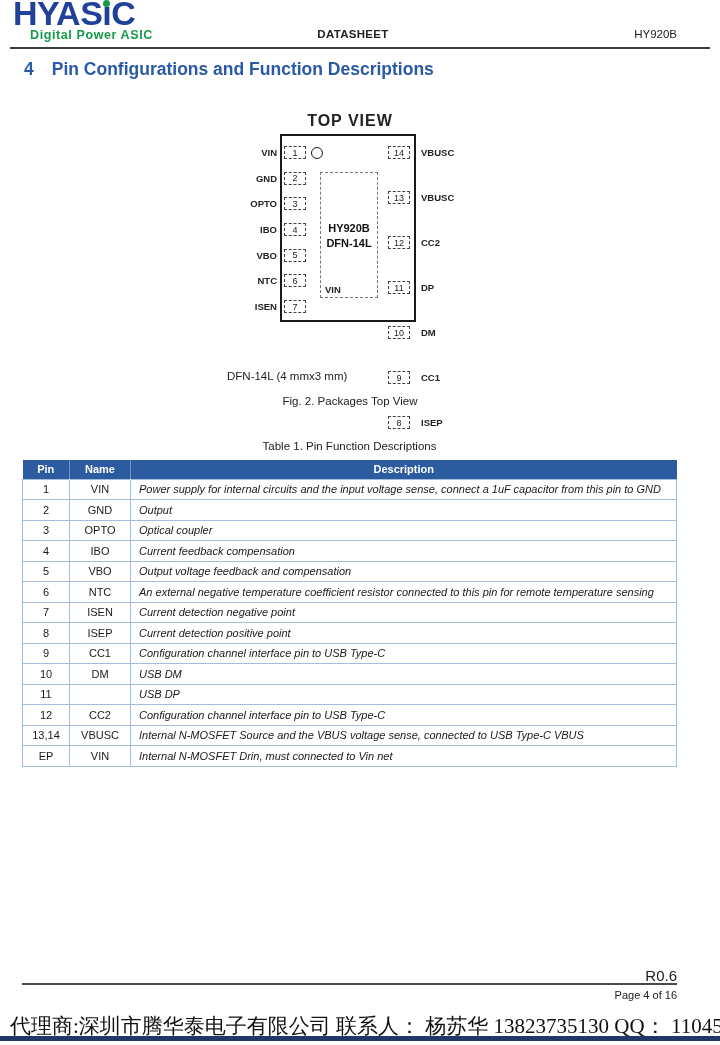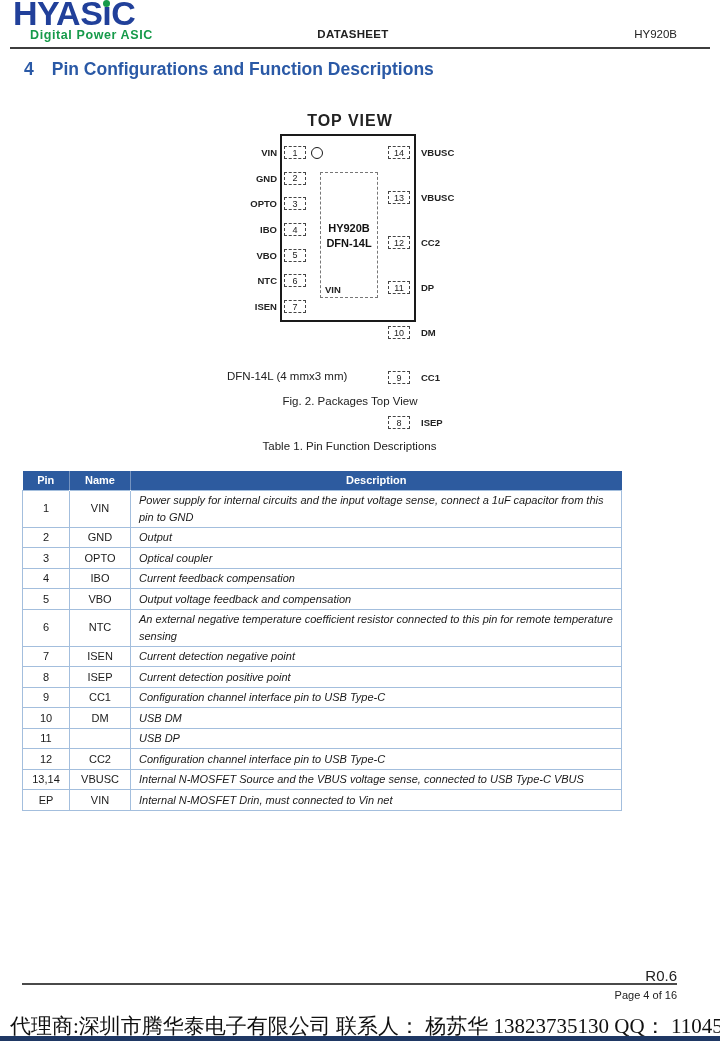--- a/index.html
+++ b/index.html
@@ -37,21 +37,21 @@
   .pin-name { font-size:9.5px; font-weight:bold; color:#222; }
   .left-pins .pin-name { width:50px; text-align:right; margin-right:7px; }
   .right-pins .pin-name { margin-left:11px; }
   .pin-box { width:22px; height:13px; border:1px dashed #444; display:flex; align-items:center; justify-content:center;
              font-size:9px; color:#222; background:#fff; flex:0 0 22px; }
   .pkg-caption { left:0; top:260px; width:100%; font-size:11.5px; color:#222; }
   .fig-caption { left:0; top:285px; width:100%; text-align:center; font-size:11.5px; color:#222; }
 
   
   .table-title { left:22px; top:440px; width:655px; text-align:center; font-size:11.5px; color:#222; }
-  .pin-table { left:22px; top:471px; width:600px; border-collapse:collapse; table-layout:fixed;padding-left:32px; }
+  .pin-table { left:22px; top:460px; width:655px; border-collapse:collapse; table-layout:fixed;padding-left:32px; }
   .pin-table th {
     background:#2d5b9f; color:#ffffff; font-size:11px; font-weight:bold;
     height:19px; padding:1px 4px; border-left:1px solid rgba(255,255,255,0.35);
   }
   .pin-table th:first-child { border-left:none; }
   .pin-table td {
     border:1px solid #a3bedd; font-size:11px; color:#1a1a1a;
     padding:1.5px 4px; line-height:1.5; text-align:center; vertical-align:middle;
   }
   .pin-table td.desc { text-align:left; padding:1.5px 8px;font-style:italic; }

